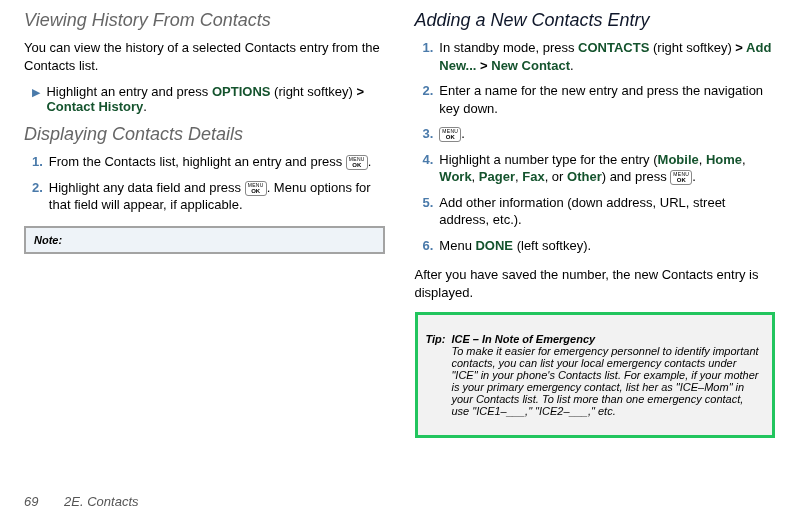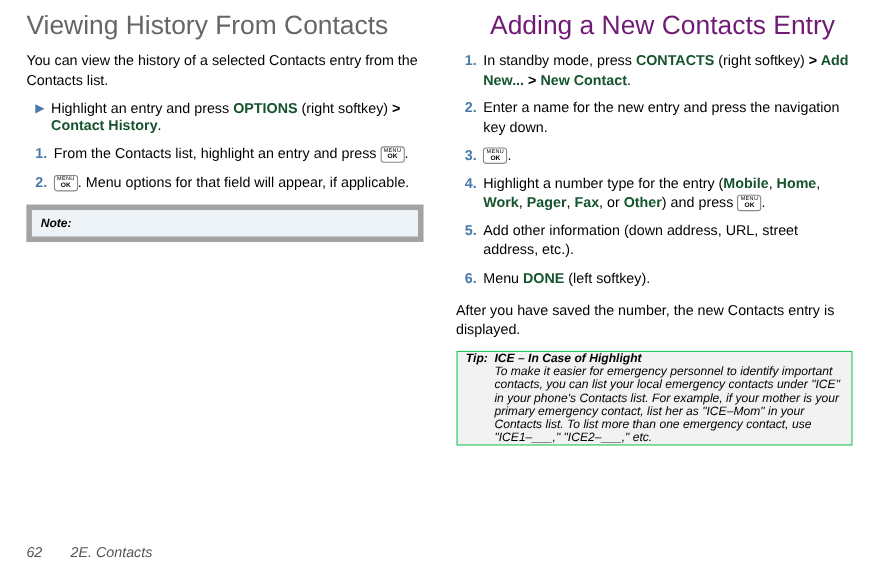--- a/index.html
+++ b/index.html
@@ -15,28 +15,28 @@
     }
     .columns {
       display: flex;
       gap: 30px;
     }
     .col {
       flex: 1;
       width: 50%;
     }
     h2.section {
+      font-style: italic;
       font-weight: normal;
       color: #666;
-      font-size: 24px;
+      font-size: 18px;
       margin-bottom: 8px;
     }
     h2.section.blue {
-      color: #701a75;
-      margin-left: 31px;
+      color: #0f172a;
     }
     p.para {
       margin-bottom: 10px;
       line-height: 1.35;
     }
     .bullet-row {
       display: flex;
       gap: 6px;
       margin-bottom: 10px;
       padding-left: 8px;
@@ -72,38 +72,38 @@
       line-height: 1;
       padding: 1px 2px;
       vertical-align: middle;
       text-align: center;
       min-width: 18px;
       background: #fff;
     }
     .ok-btn .menu { display: block; font-size: 5px; letter-spacing: 0.3px; }
     .ok-btn .ok { display: block; font-size: 6px; font-weight: bold; }
     .note-box {
-      border: 5px solid #a3a3a3;
+      border: 2px solid #a3a3a3;
       background: #eef3f8;
       padding: 6px 8px;
       font-size: 11px;
       font-style: italic;
       display: flex;
       gap: 6px;
       margin-bottom: 12px;
     }
     .note-box .label {
       font-weight: bold;
       font-style: italic;
       flex-shrink: 0;
     }
     .tip-box {
-      border: 1px solid #22c55e;
+      border: 3px solid #22c55e;
       background: #f2f2f2;
-      padding: 0 8px;
+      padding: 18px 8px;
       font-size: 11px;
       font-style: italic;
       display: flex;
       gap: 6px;
     }
     .tip-box .label {
       font-weight: bold;
       font-style: italic;
       flex-shrink: 0;
     }
@@ -129,32 +129,33 @@
     <h2 class="section">Viewing History From Contacts</h2>
     <p class="para">You can view the history of a selected Contacts entry from the Contacts list.</p>
 
     <div class="bullet-row">
       <span class="tri">▶</span>
       <span>
         <span>Highlight an entry and press </span><span class="grey-bold">OPTIONS</span><span> (right softkey) </span><span class="bold">&gt;</span><span class="grey-bold"> Contact History</span><span>.</span>
       </span>
     </div>
 
+    <h2 class="section">Displaying Contacts Details</h2>
 
     <ol class="steps">
       <li>
         <span class="num">1.</span>
         <span>
           <span>From the Contacts list, highlight an entry and press </span><span class="ok-btn"><span class="menu">MENU</span><span class="ok">OK</span></span><span>.</span>
         </span>
       </li>
       <li>
         <span class="num">2.</span>
         <span>
-          <span class="ok-btn"><span class="menu">MENU</span><span class="ok">OK</span></span><span>. Menu options for that field will appear, if applicable.</span>
+          <span>Highlight any data field and press </span><span class="ok-btn"><span class="menu">MENU</span><span class="ok">OK</span></span><span>. Menu options for that field will appear, if applicable.</span>
         </span>
       </li>
     </ol>
 
     <div class="note-box">
       <span class="label">Note:</span>
     </div>
   </div>
 
   <div class="col">
@@ -193,23 +194,23 @@
           <span>Menu </span><span class="grey-bold">DONE</span><span> (left softkey).</span>
         </span>
       </li>
     </ol>
 
     <p class="para">After you have saved the number, the new Contacts entry is displayed.</p>
 
     <div class="tip-box">
       <span class="label">Tip:</span>
       <span>
-        <span class="tip-title">ICE – In Case of Highlight</span><br>
+        <span class="tip-title">ICE – In Note of Emergency</span><br>
         <span>To make it easier for emergency personnel to identify important contacts, you can list your local emergency contacts under "ICE" in your phone's Contacts list. For example, if your mother is your primary emergency contact, list her as "ICE–Mom" in your Contacts list. To list more than one emergency contact, use "ICE1–___," "ICE2–___," etc.</span>
       </span>
     </div>
   </div>
 </div>
 
 <div class="footer">
-  <span class="page">62</span>
+  <span class="page">69</span>
   <span>2E. Contacts</span>
 </div>
 
 </body></html>

